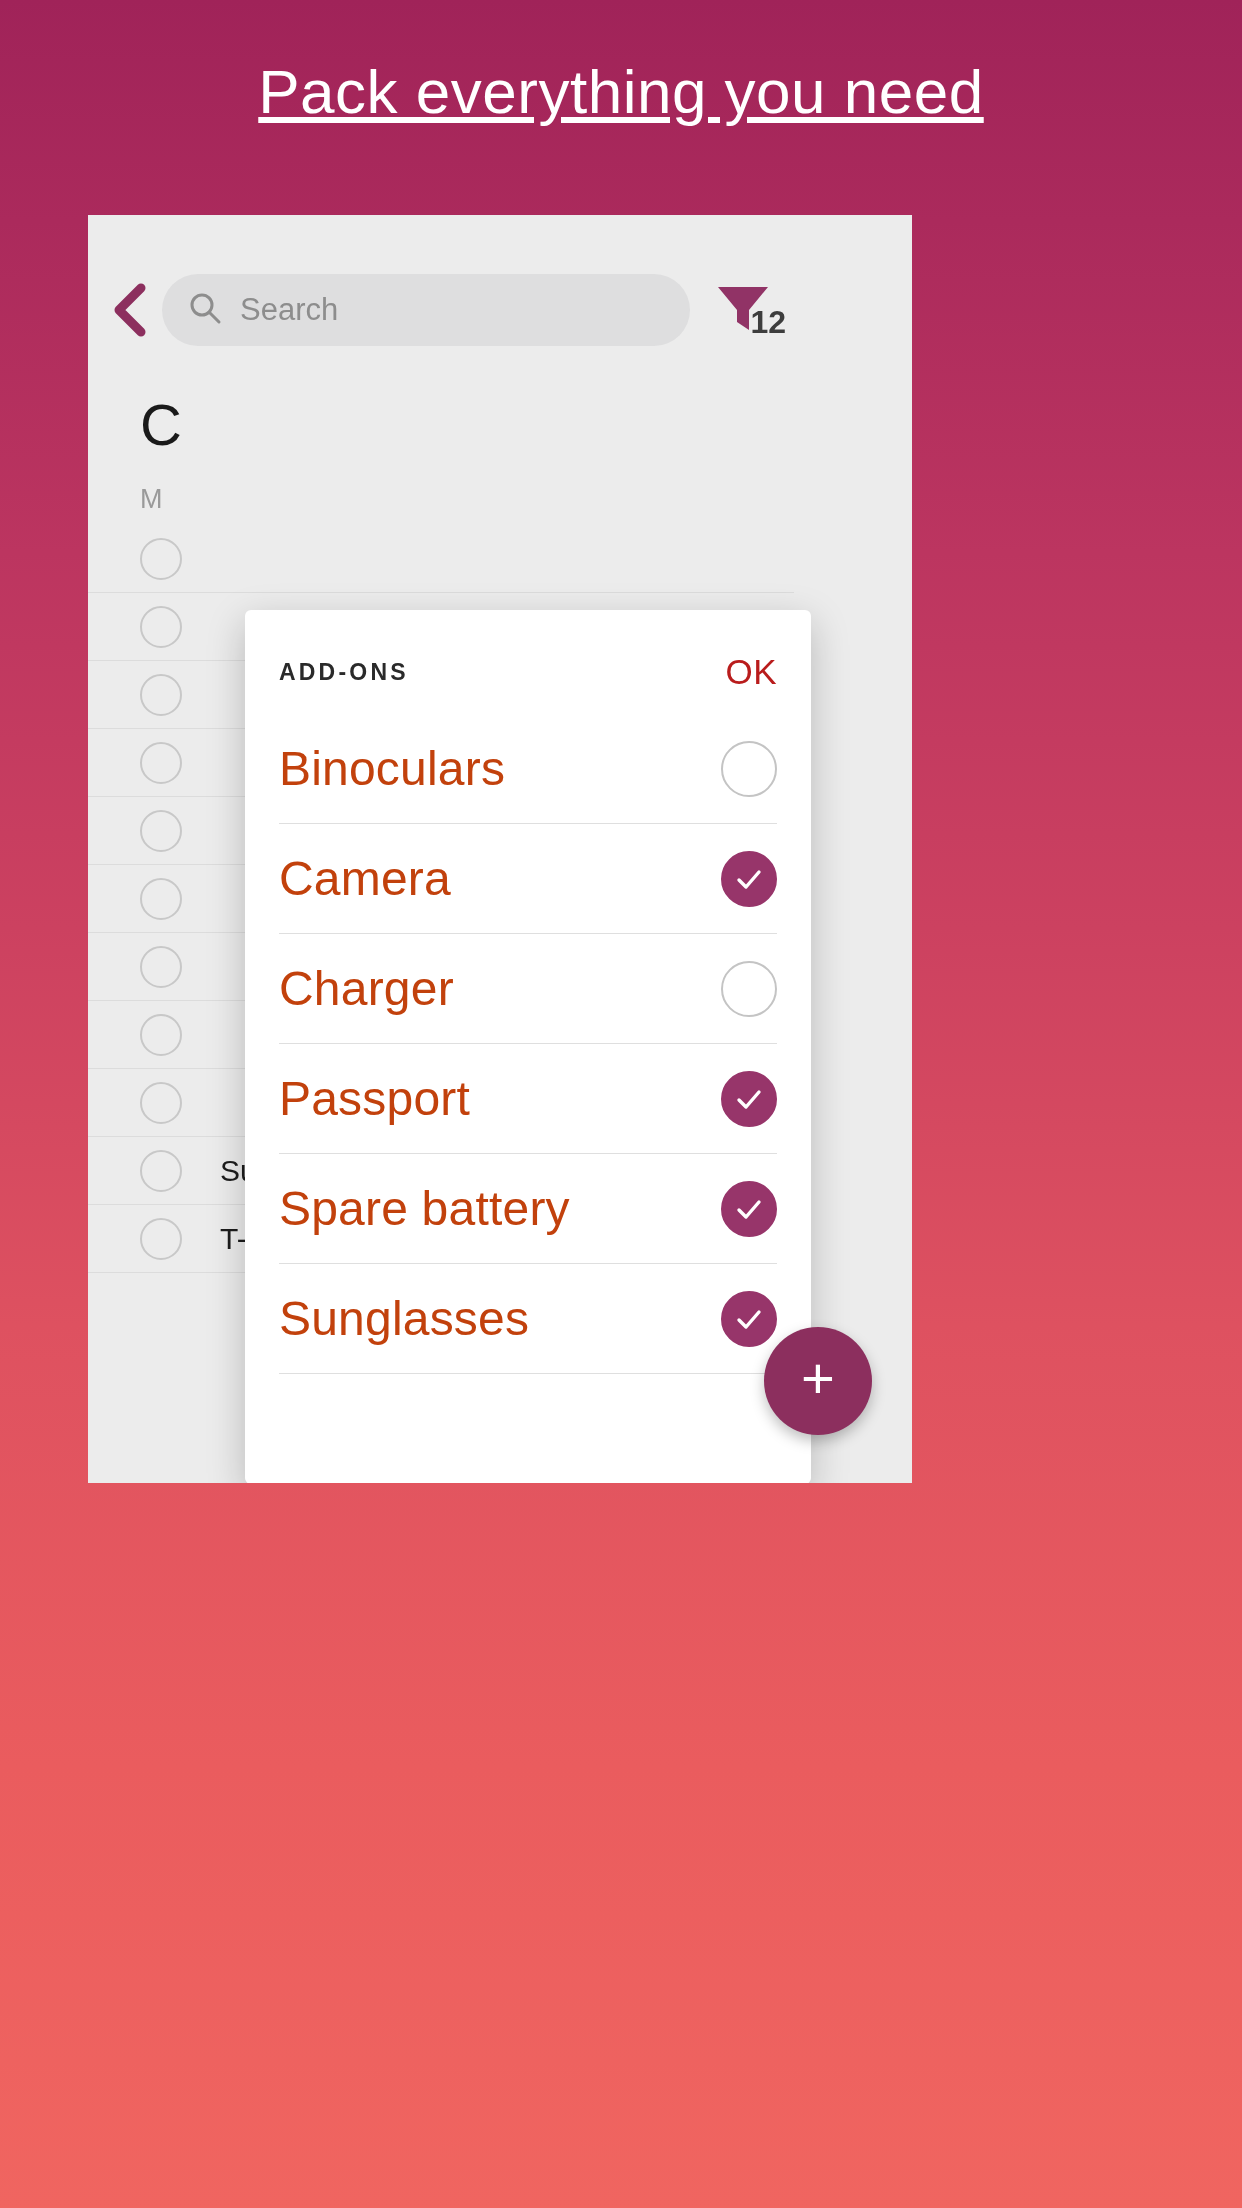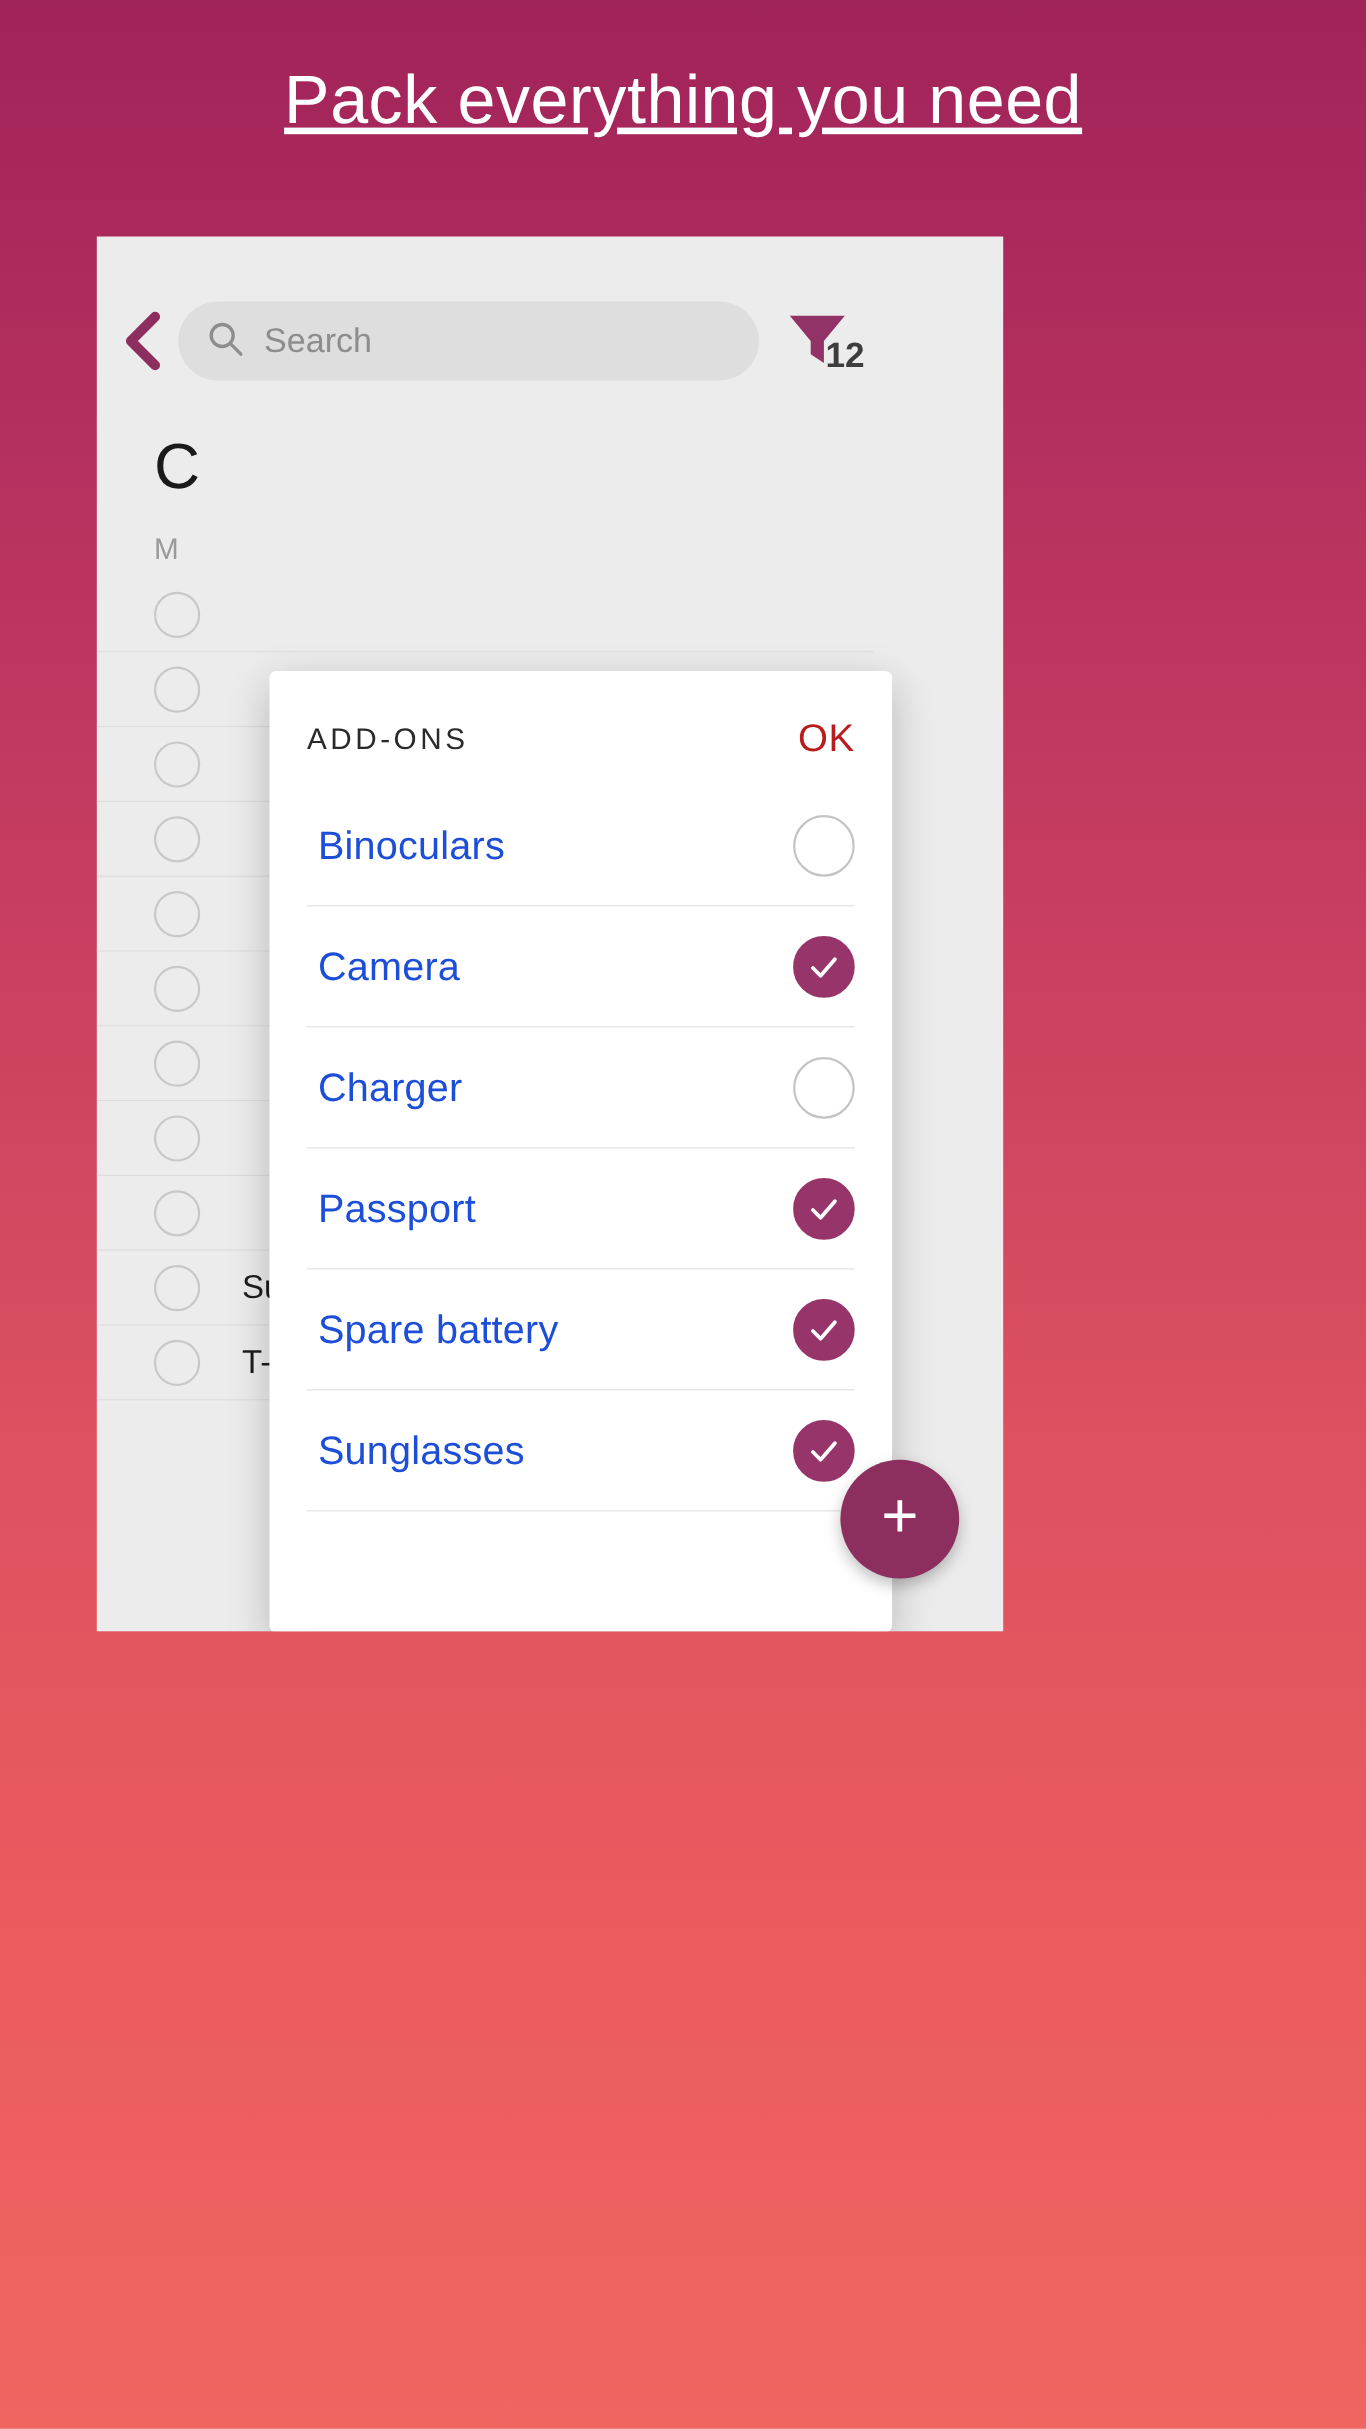--- a/index.html
+++ b/index.html
@@ -194,24 +194,24 @@
     overflow: hidden;
   }
 
   .dlg-head {
     display: flex;
     align-items: center;
     justify-content: space-between;
     padding: 42px 34px 22px 34px;
   }
   .dlg-title {
-    font-size: 27px;
+    font-size: 23px;
     letter-spacing: 3.2px;
     color: #2a2a2a;
-    font-weight: 400;
+    font-weight: 700;
   }
   .dlg-ok {
     font-size: 35px;
     color: #b91c1c;
     font-weight: 400;
     letter-spacing: 0.5px;
     text-align: right;
   }
 
   .dlg-addnew {
@@ -229,25 +229,24 @@
 
   .dlg-row {
     height: 110px;
     display: flex;
     align-items: center;
     border-bottom: 1px solid #dfdfdf;
   }
   .dlg-row:last-child { border-bottom: 1px solid #dfdfdf; }
 
   .dlg-label {
-    font-size: 36px;
-    color: #1d4ed8;
+    font-size: 48px;
+    color: #c2410c;
     flex: 1;
     letter-spacing: 0.2px;
-    margin-left: 10px;
   }
 
   .check {
     width: 56px;
     height: 56px;
     border-radius: 50%;
     flex: none;
     display: flex;
     align-items: center;
     justify-content: center;

